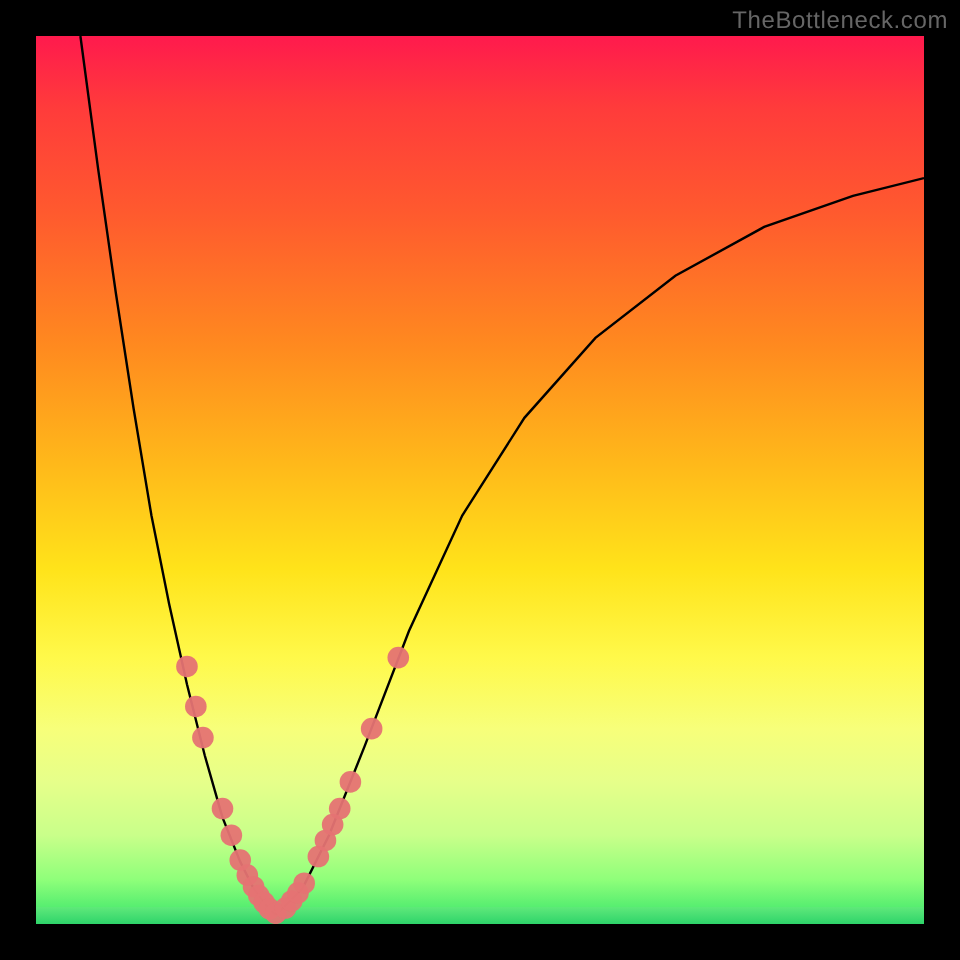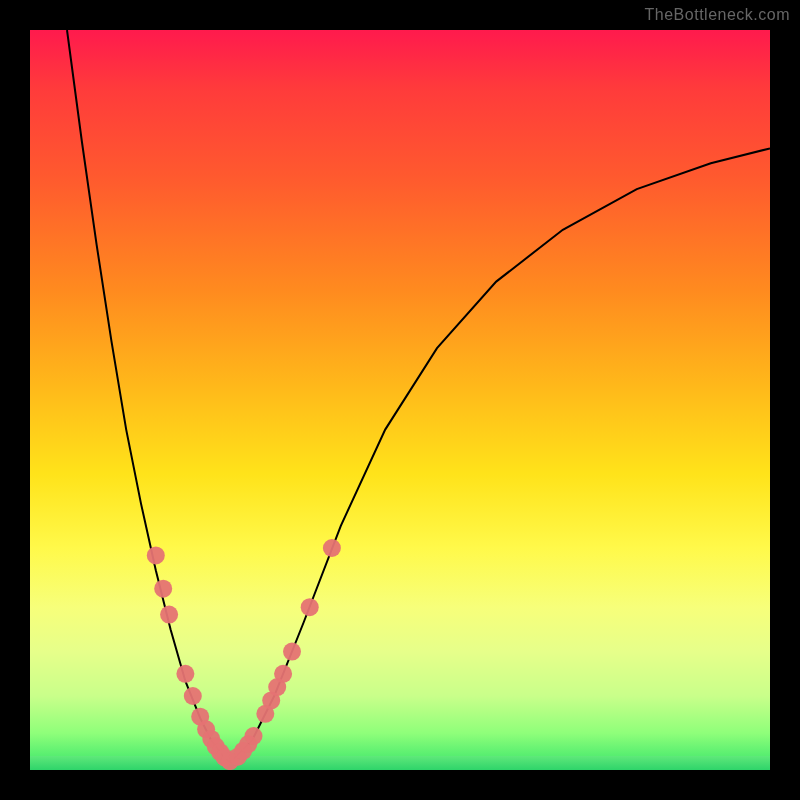--- a/index.html
+++ b/index.html
@@ -30,21 +30,21 @@
       #c9ff8a 90%,
       #8fff7a 95%,
       #34e36a 100%
     );
   }
   .watermark {
     position: absolute;
     top: 6px;
     right: 10px;
     color: #666;
-    font-size: 16px;
+    font-size: 20px;
     font-weight: 500;
     letter-spacing: 0.5px;
     z-index: 5;
   }
   svg.plot {
     position: absolute;
     left: 0;
     top: 0;
     width: 740px;
     height: 740px;

